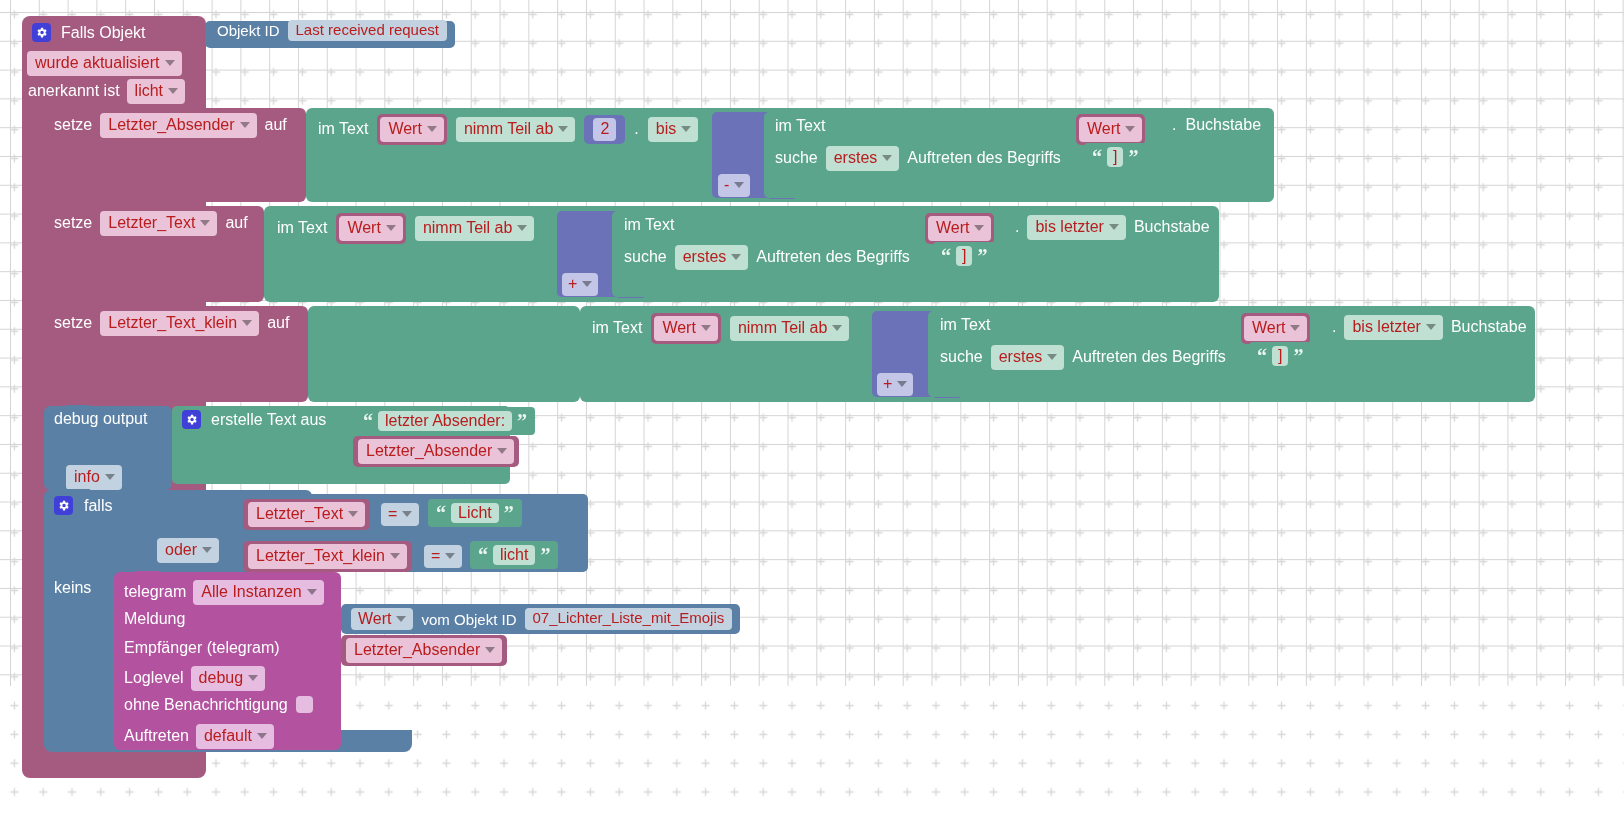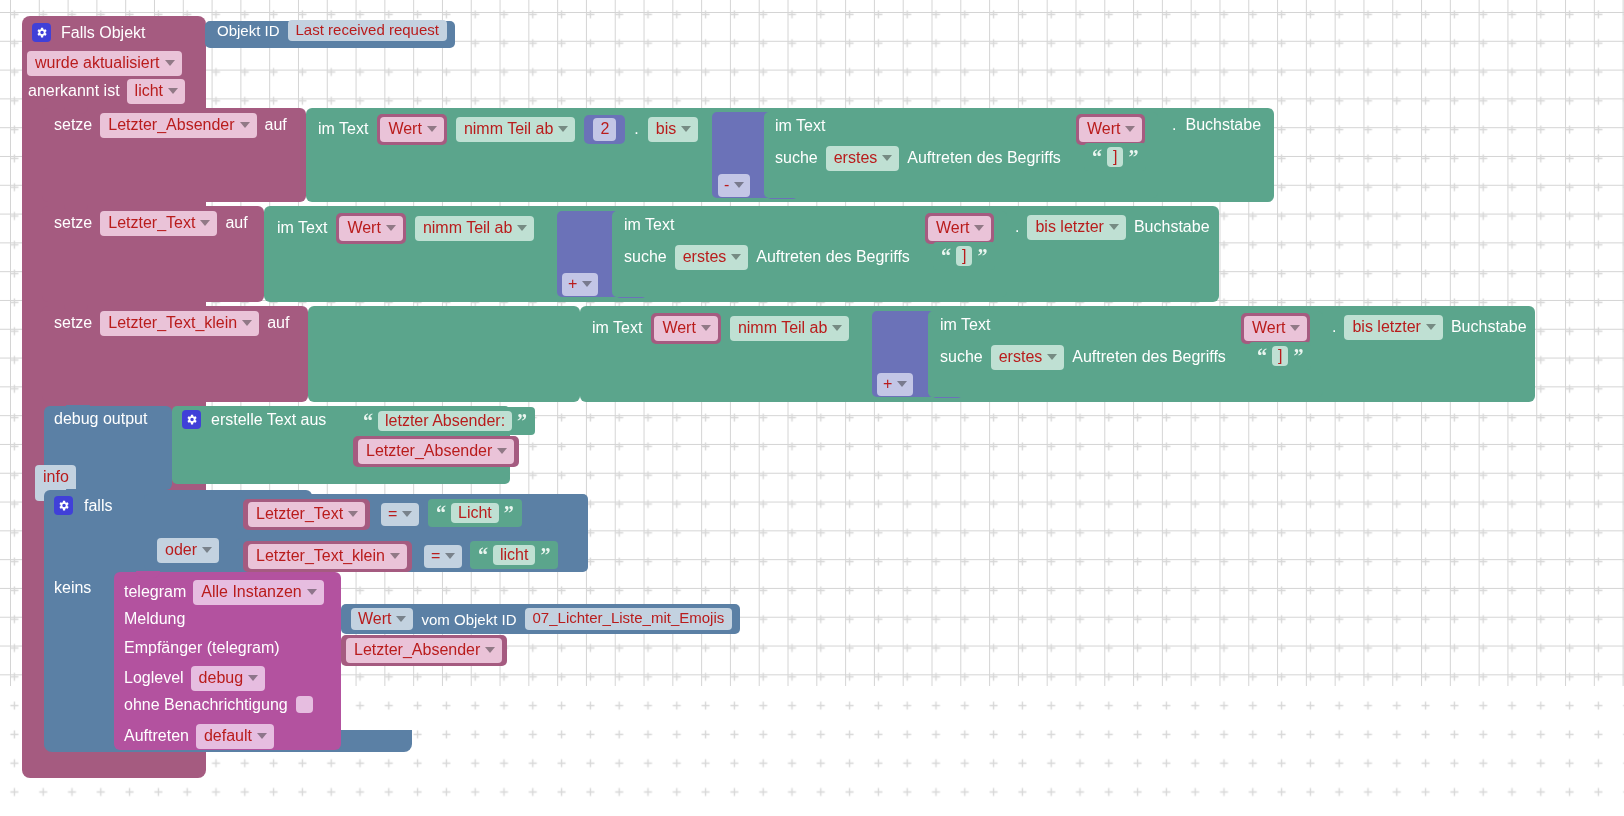--- a/index.html
+++ b/index.html
@@ -338,21 +338,21 @@
       <span>bis letzter</span>
       <span class="caret"></span>
     </span>
     <span class="lbl">Buchstabe</span>
   </div>
 
   <div class="blk c-logic body-box" style="left:44px; top:406px; width:128px; height:84px;">
     <div class="bump" style="background:#5b80a5;"></div>
   </div>
   <div class="blk lbl" style="left:54px; top:411px;">debug output</div>
-  <div class="blk field f-logic" style="left:35px; top:465px;flex-direction:column;">
+  <div class="blk field f-logic" style="left:66px; top:465px;">
     <span>info</span>
     <span class="caret"></span>
   </div>
 
   <div class="blk c-text body-box" style="left:172px; top:406px; width:338px; height:78px; border-radius:5px;"></div>
   <div class="blk row" style="left:182px; top:410px; gap:10px;">
     <span class="gear">
       <svg viewBox="0 0 24 24">
           <path d="M19.4 13a7.8 7.8 0 0 0 0-2l2.1-1.6-2-3.5-2.5 1a7.6 7.6 0 0 0-1.7-1L15 3H11l-.3 2.9c-.6.2-1.2.6-1.7 1l-2.5-1-2 3.5L6.6 11a7.8 7.8 0 0 0 0 2l-2.1 1.6 2 3.5 2.5-1c.5.4 1.1.8 1.7 1L11 21h4l.3-2.9c.6-.2 1.2-.6 1.7-1l2.5 1 2-3.5L19.4 13zM13 15.2A3.2 3.2 0 1 1 13 8.8a3.2 3.2 0 0 1 0 6.4z"></path>
         </svg>

